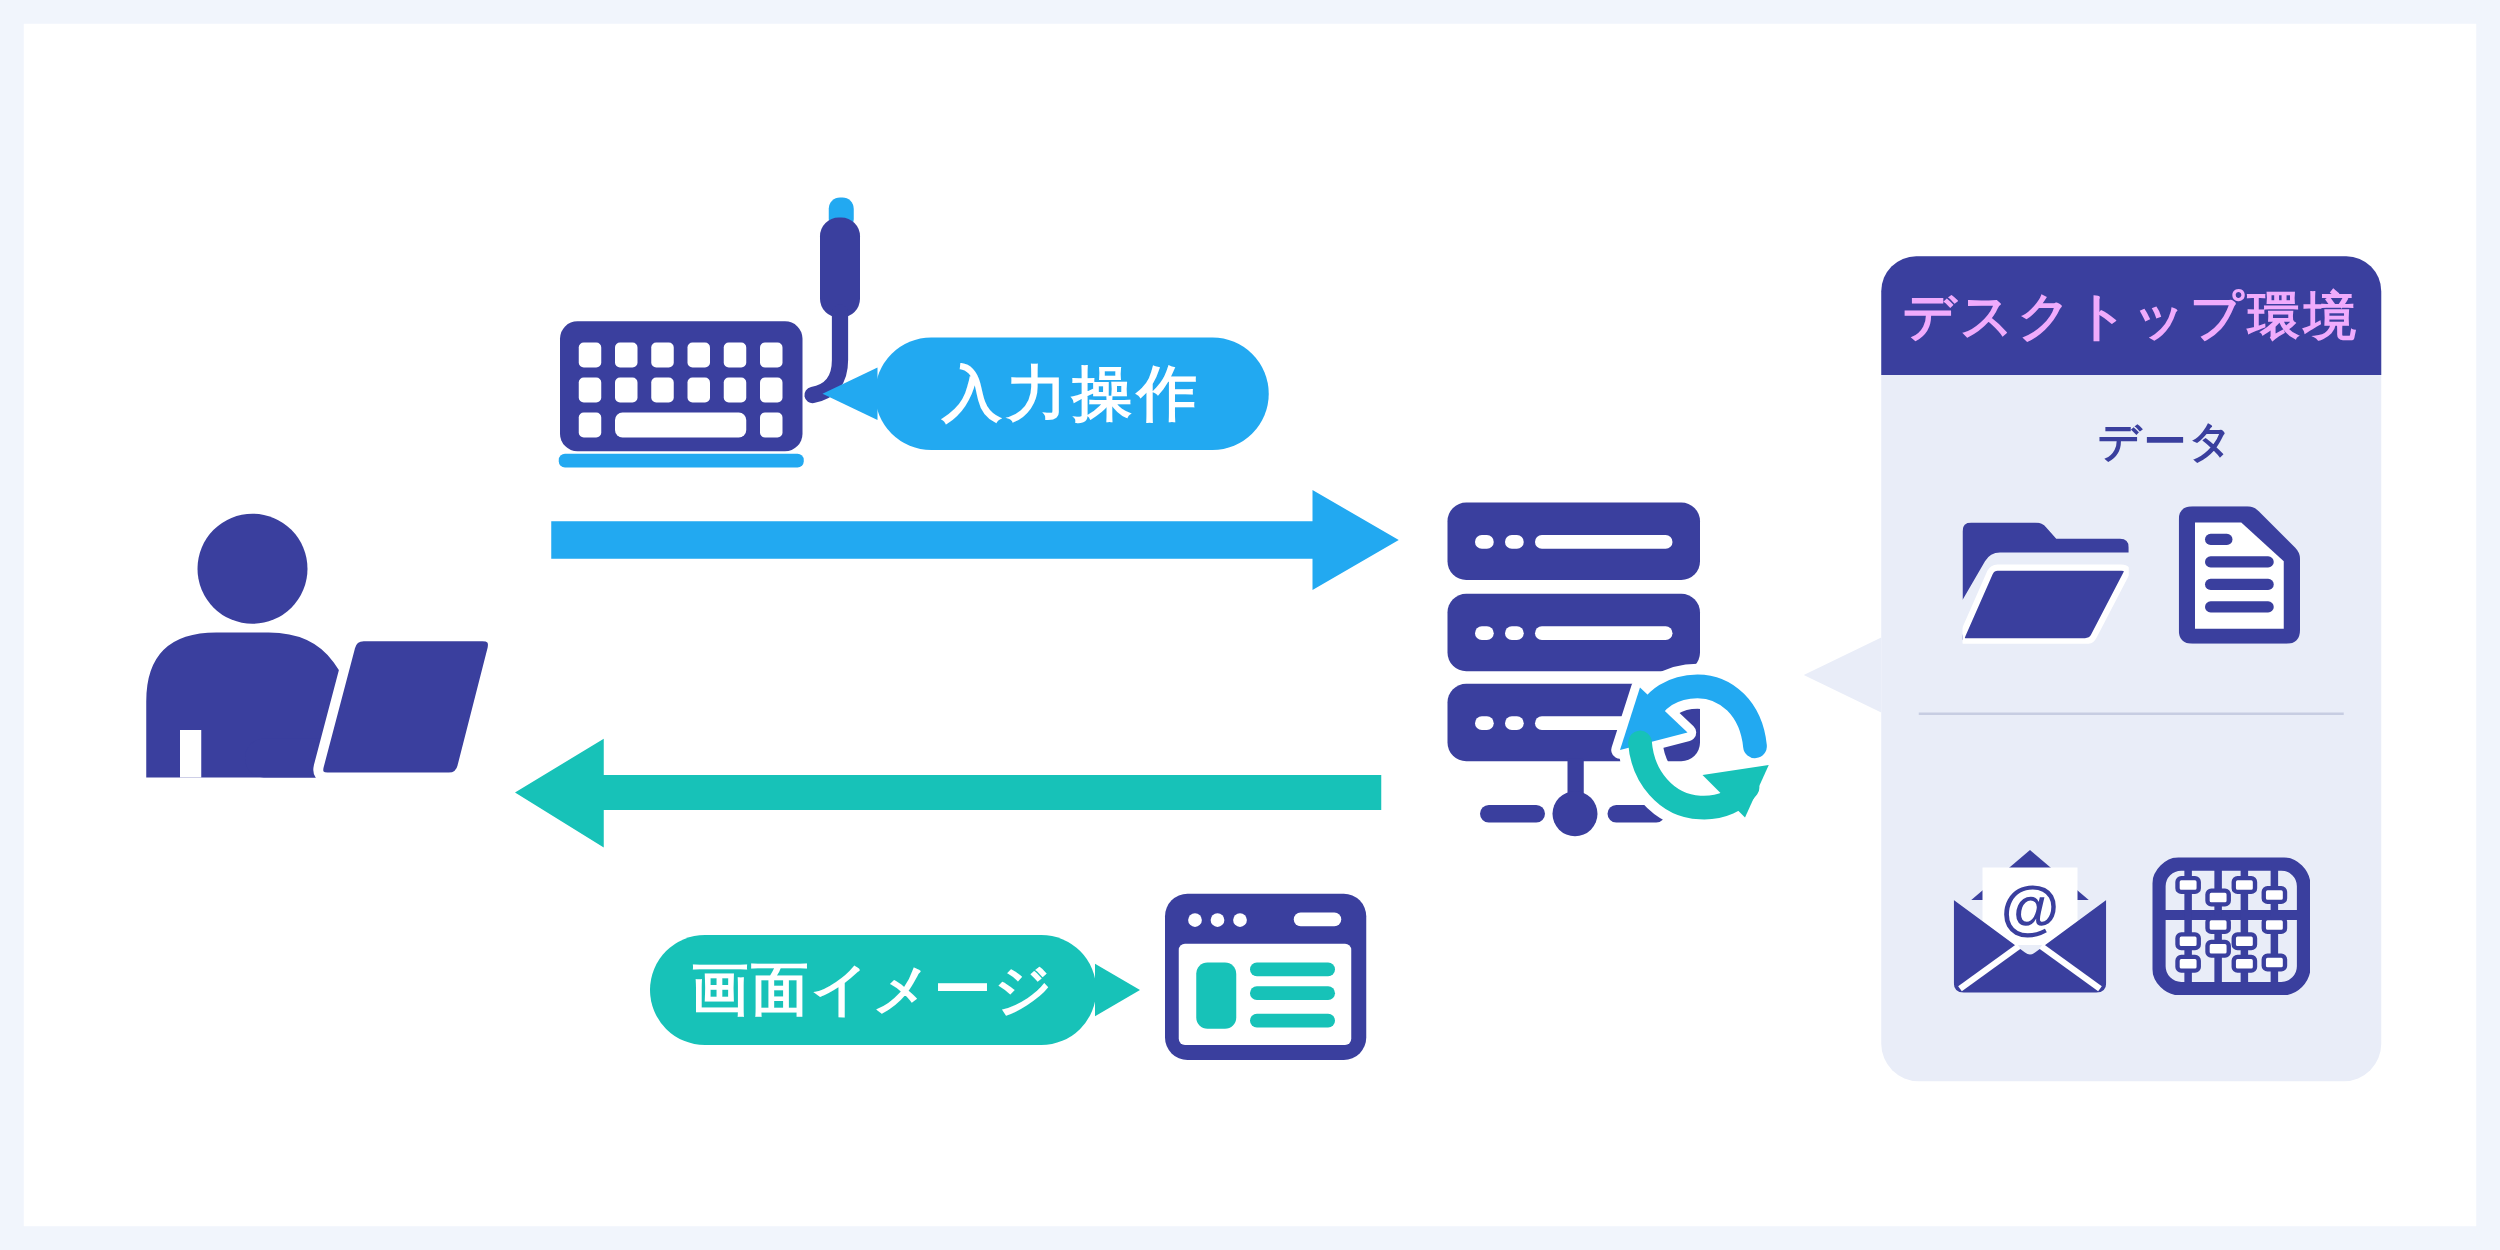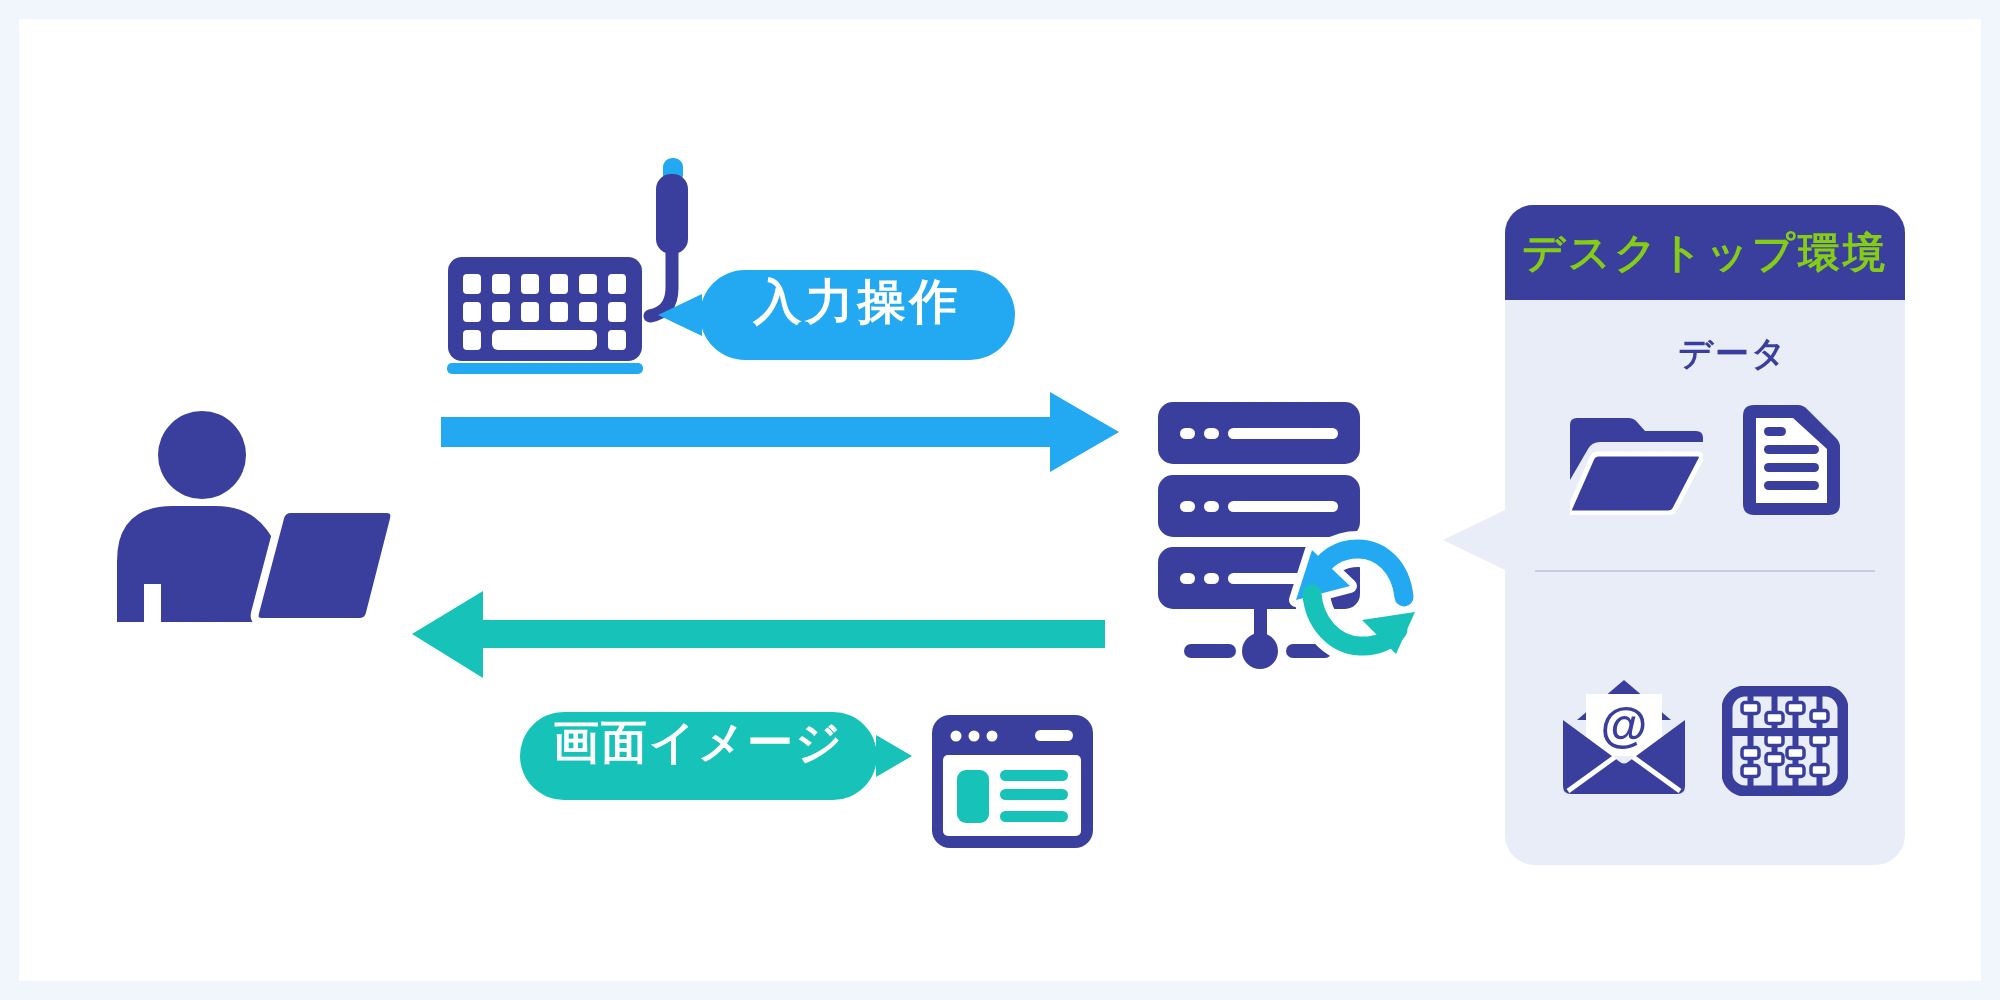--- a/index.html
+++ b/index.html
@@ -1,37 +1,37 @@
 <!DOCTYPE html>
 <html><head>
 <meta charset="utf-8">
 <style>
   html,body{margin:0;padding:0;}
   body{width:2000px;height:1000px;font-family:"Liberation Sans","DejaVu Sans",sans-serif;}
   .frame{position:relative;width:2000px;height:1000px;background:#F1F5FC;overflow:hidden;}
   .canvas{position:absolute;left:19px;top:19px;right:19px;bottom:19px;background:#FFFFFF;}
   .scene-svg{position:absolute;left:0;top:0;width:2000px;height:1000px;}
 
-  .bubble{position:absolute;display:flex;align-items:flex-start;justify-content:center;
+  .bubble{position:absolute;display:flex;align-items:center;justify-content:center;
           color:#FFFFFF;font-weight:bold;}
   .bubble-input{left:700px;top:270px;width:315px;height:90px;background:#22A9F1;
           border-radius:45px;font-size:48px;letter-spacing:4px;}
-  .bubble-screen{left:520px;top:712px;width:357px;height:88px;background:#17C2B8;
+  .bubble-screen{left:520px;top:748px;width:357px;height:88px;background:#17C2B8;
           border-radius:44px;font-size:46px;letter-spacing:2px;}
   .tail{position:absolute;width:0;height:0;}
   .tail-left{left:-42px;top:24px;border-top:21px solid transparent;
           border-bottom:21px solid transparent;border-right:44px solid #22A9F1;}
   .tail-right{right:-35px;top:23px;border-top:21px solid transparent;
           border-bottom:21px solid transparent;border-left:36px solid #17C2B8;}
 
   .panel{position:absolute;left:1505px;top:205px;width:400px;height:660px;
          background:#E9EDF8;border-radius:30px;}
   .panel-header{position:absolute;left:0;top:0;width:400px;height:95px;background:#3A3F9E;
          border-radius:28px 28px 0 0;display:flex;align-items:center;justify-content:center;
-         color:#84cc16;font-size:42px;font-weight:bold;letter-spacing:3px;}
+         color:#f0abfc;font-size:42px;font-weight:bold;letter-spacing:3px;}
   .panel-label{position:absolute;left:0;width:400px;text-align:center;color:#3A3F9E;
          font-size:34px;font-weight:bold;letter-spacing:2px;padding-left:28px;}
   .panel-label-1{top:126px;}
   .panel-label-2{top:394px;}
   .icon-row{position:absolute;left:0;width:400px;display:flex;justify-content:center;
          align-items:flex-end;}
   .icon-row-1{top:200px;gap:40px;}
   .icon-row-2{top:473px;gap:37px;}
   .panel-divider{position:absolute;left:30px;top:365px;width:340px;height:0;
          border-top:2px solid #C7CDE2;}

